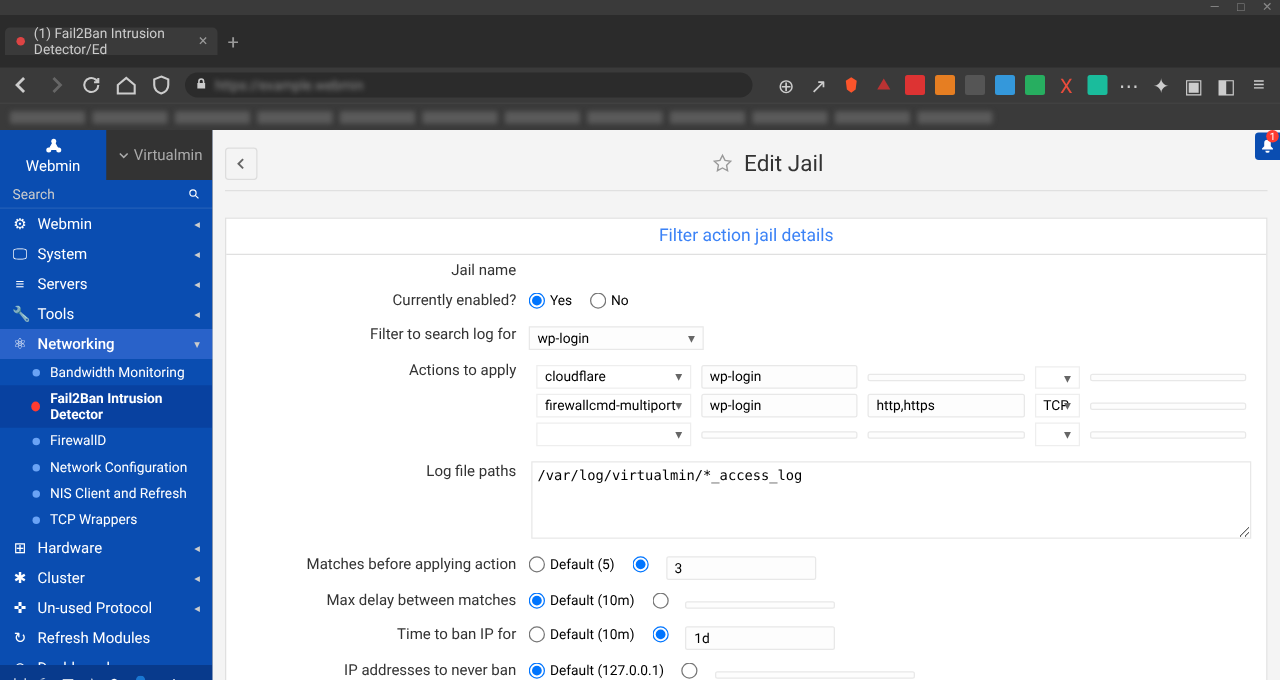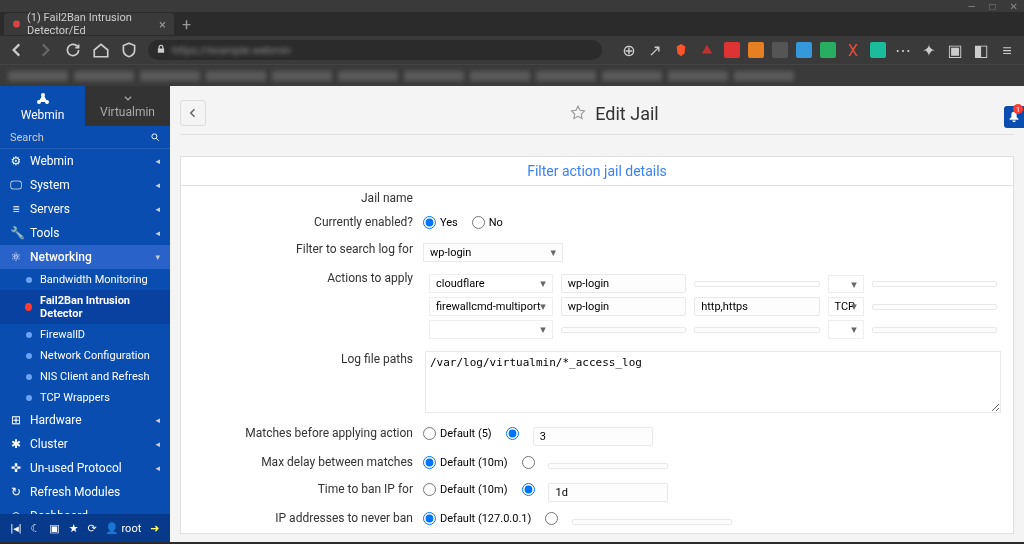--- a/index.html
+++ b/index.html
@@ -1,39 +1,39 @@
 <!DOCTYPE html>
 <html><head>
 <meta charset="utf-8">
 <style>
 *{margin:0;padding:0;box-sizing:border-box;font-family:-apple-system,BlinkMacSystemFont,"Segoe UI",Roboto,sans-serif}
 body{background:#2b2b2b;width:1024px;height:544px;overflow:hidden}
 .titlebar{height:12px;background:#3a3a3a;display:flex;justify-content:flex-end;align-items:center;padding:0 6px;gap:14px}
 .titlebar span{color:#888;font-size:10px;cursor:default}
-.tabbar{height:24px;background:#2b2b2b;display:flex;align-items:center;padding-left:4px}
+.tabbar{height:42px;background:#2b2b2b;display:flex;align-items:center;padding-left:4px}
 .tab{height:22px;background:#3a3a3a;border-radius:4px 4px 0 0;display:flex;align-items:center;padding:0 8px;gap:6px;color:#ccc;font-size:11px;max-width:170px}
 .tab svg{width:12px;height:12px}
 .tab .x{margin-left:auto;color:#999;font-size:13px}
 .newtab{color:#999;font-size:16px;margin-left:8px}
 .navbar{height:28px;background:#3a3a3a;display:flex;align-items:center;padding:0 8px;gap:10px}
 .navbar .btn{color:#ccc;display:flex;align-items:center;justify-content:center;width:18px;height:18px}
 .navbar .btn.disabled{color:#666}
 .urlbar{flex:1;height:20px;background:#2b2b2b;border-radius:10px;display:flex;align-items:center;padding:0 8px;gap:6px;color:#999;font-size:11px}
 .urlbar .lock{color:#ccc}
 .urlbar .text{filter:blur(2px);color:#888;flex:1}
 .extlist{display:flex;gap:8px;align-items:center;margin-left:8px}
 .extlist .e{width:16px;height:16px;border-radius:2px}
 .bookbar{height:22px;background:#3a3a3a;border-top:1px solid #444;display:flex;align-items:center;padding:0 8px;gap:6px}
 .bookbar .bk{width:60px;height:10px;border-radius:2px;filter:blur(2px);background:#5a5a5a}
 .app{display:flex;height:456px}
 .sidebar{width:170px;background:#0a4db1;color:#fff;display:flex;flex-direction:column;font-size:12px}
 .sidetop{display:flex;height:40px}
 .sidelogo{flex:1;display:flex;flex-direction:column;align-items:center;justify-content:center;gap:2px;background:#0a4db1}
 .sidelogo svg{width:16px;height:16px}
-.sidealt{flex:1;background:#333;display:flex;flex-direction:column;align-items:center;justify-content:center;gap:2px;color:#aaa}
+.sidealt{flex:1;background:#333;display:flex;align-items:center;justify-content:center;gap:2px;color:#aaa}
 .search{display:flex;align-items:center;padding:4px 10px;border-bottom:1px solid rgba(255,255,255,0.1)}
 .search input{flex:1;background:transparent;border:none;color:#fff;font-size:11px;outline:none}
 .search input::placeholder{color:#ccc}
 .search svg{width:14px;height:14px}
 .navlist{flex:1;overflow:auto}
 .navitem{display:flex;align-items:center;padding:5px 10px;gap:8px;cursor:pointer}
 .navitem .icn{width:12px;text-align:center}
 .navitem .caret{margin-left:auto;font-size:9px;color:#ccc}
 .navitem.selected{background:#2962c9;font-weight:500}
 .subitem{padding:4px 10px 4px 26px;display:flex;align-items:center;gap:8px;cursor:pointer;font-size:11px}

